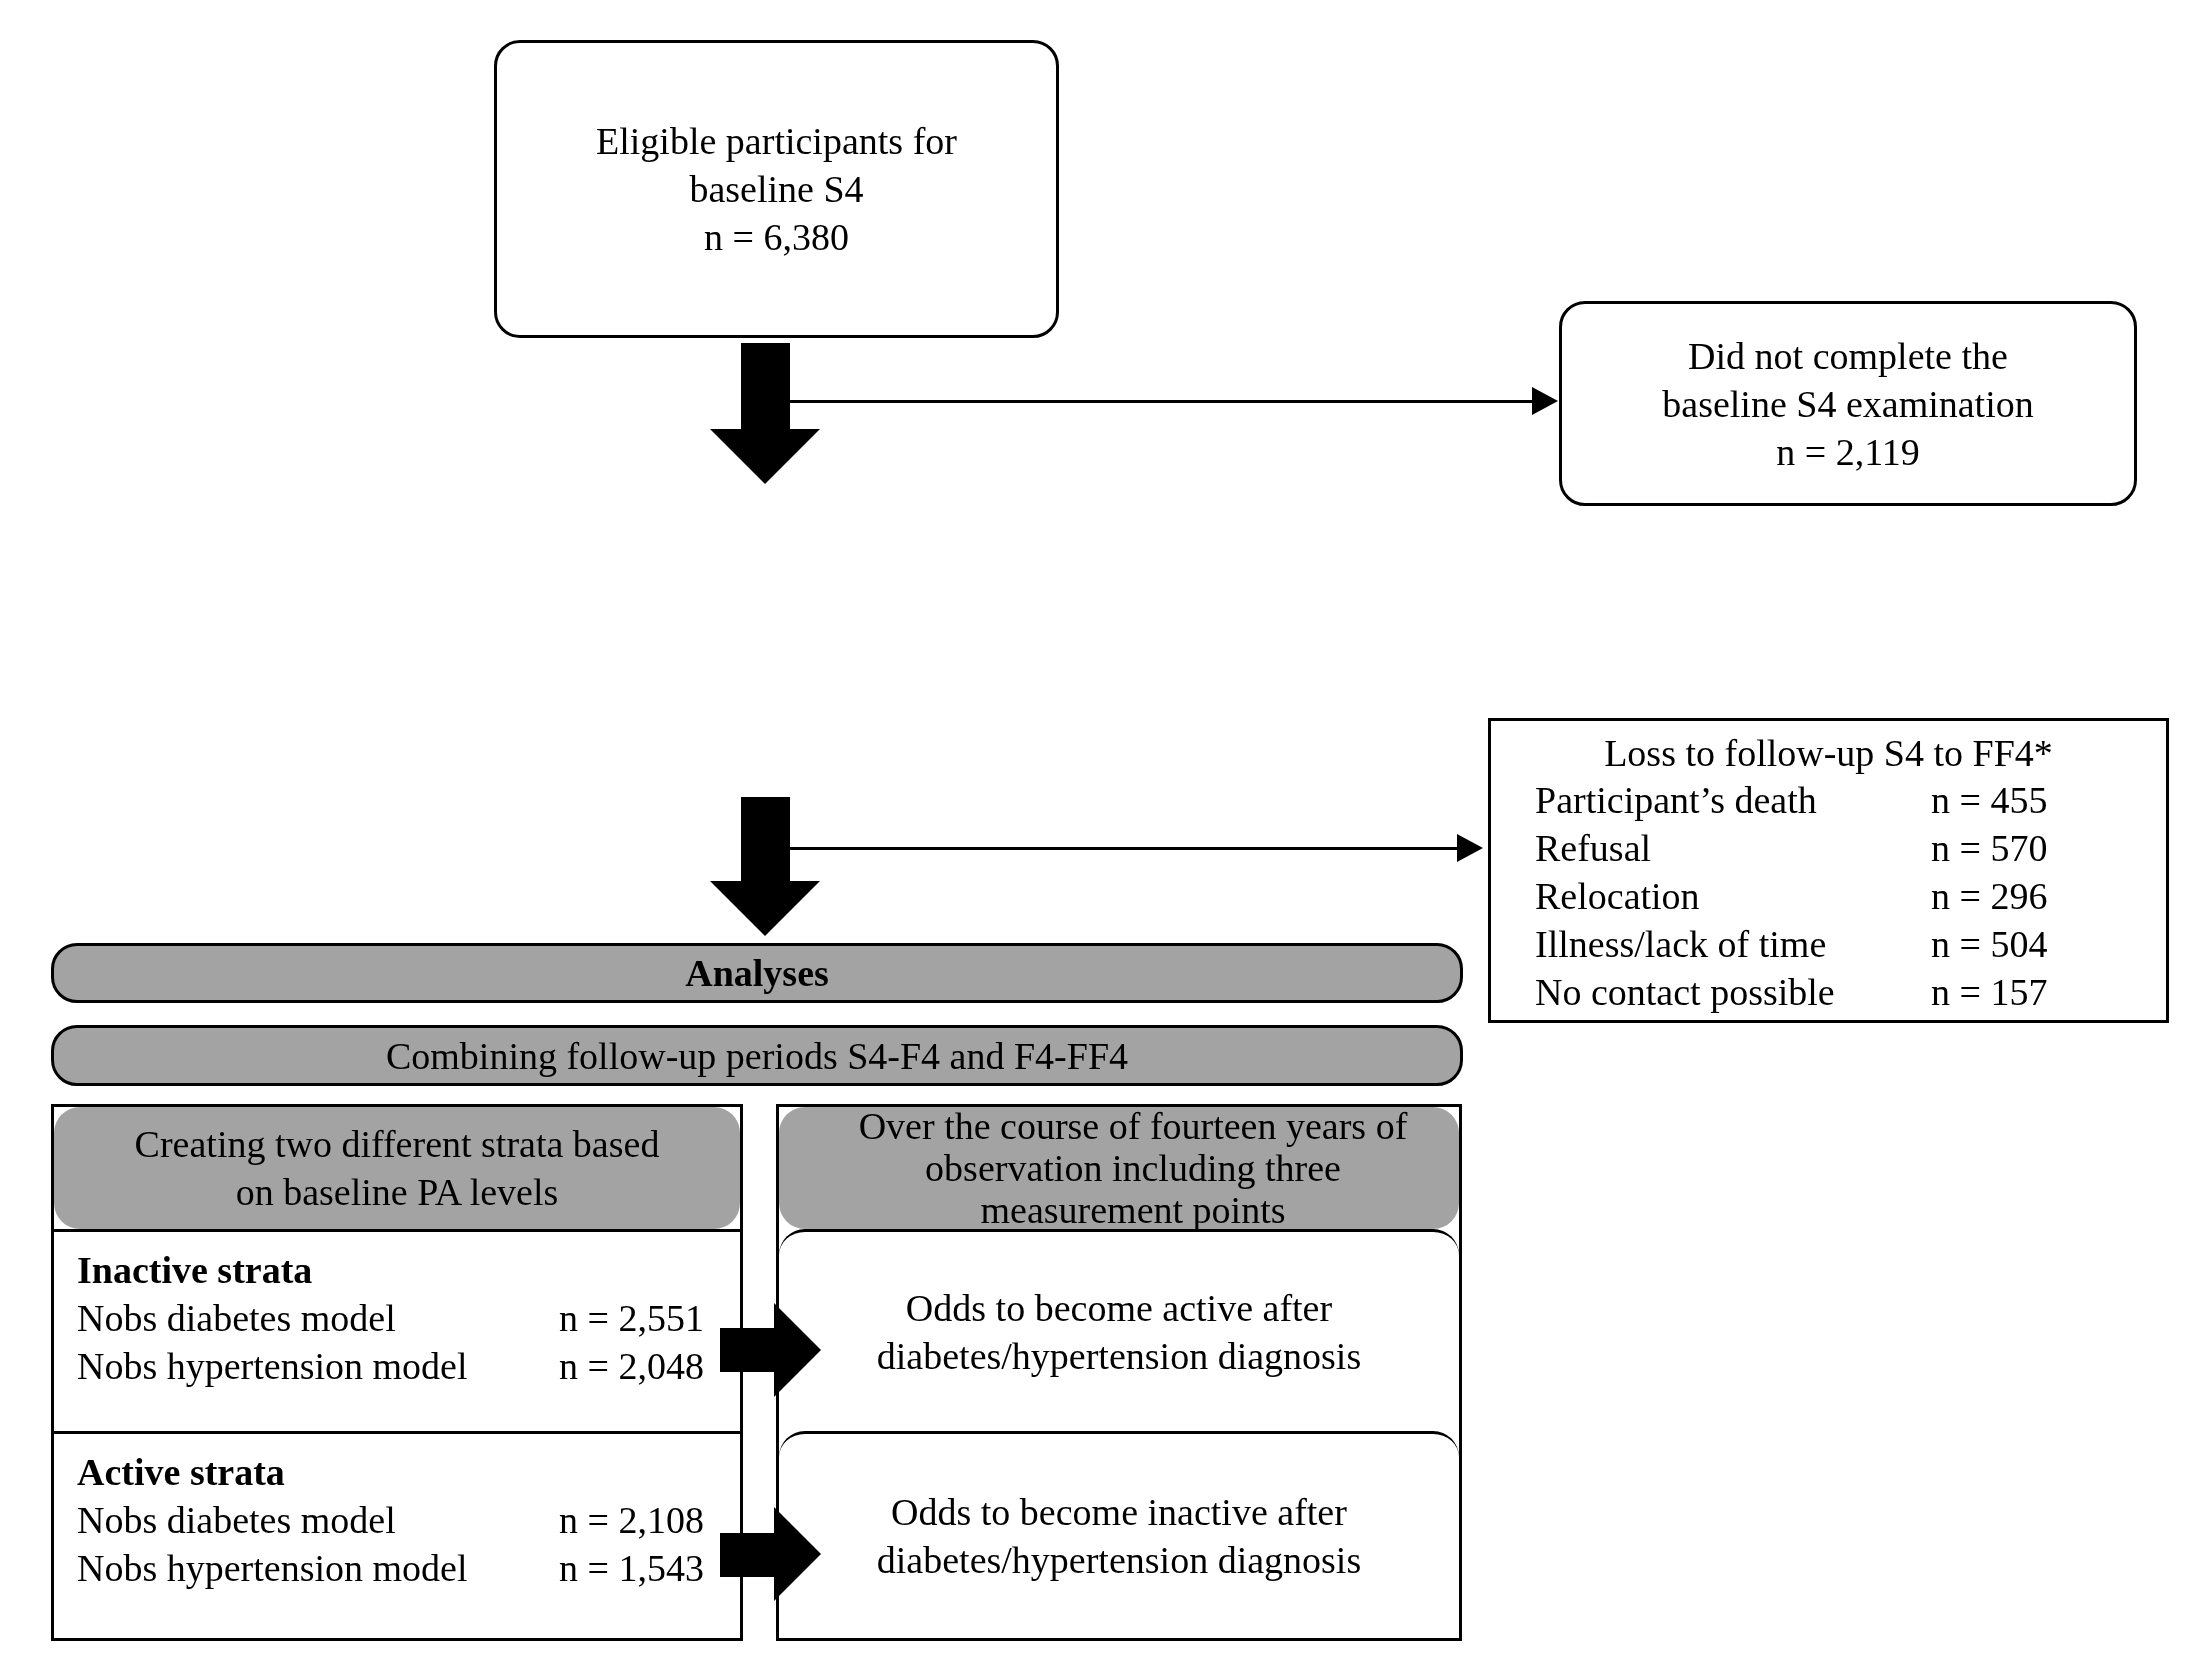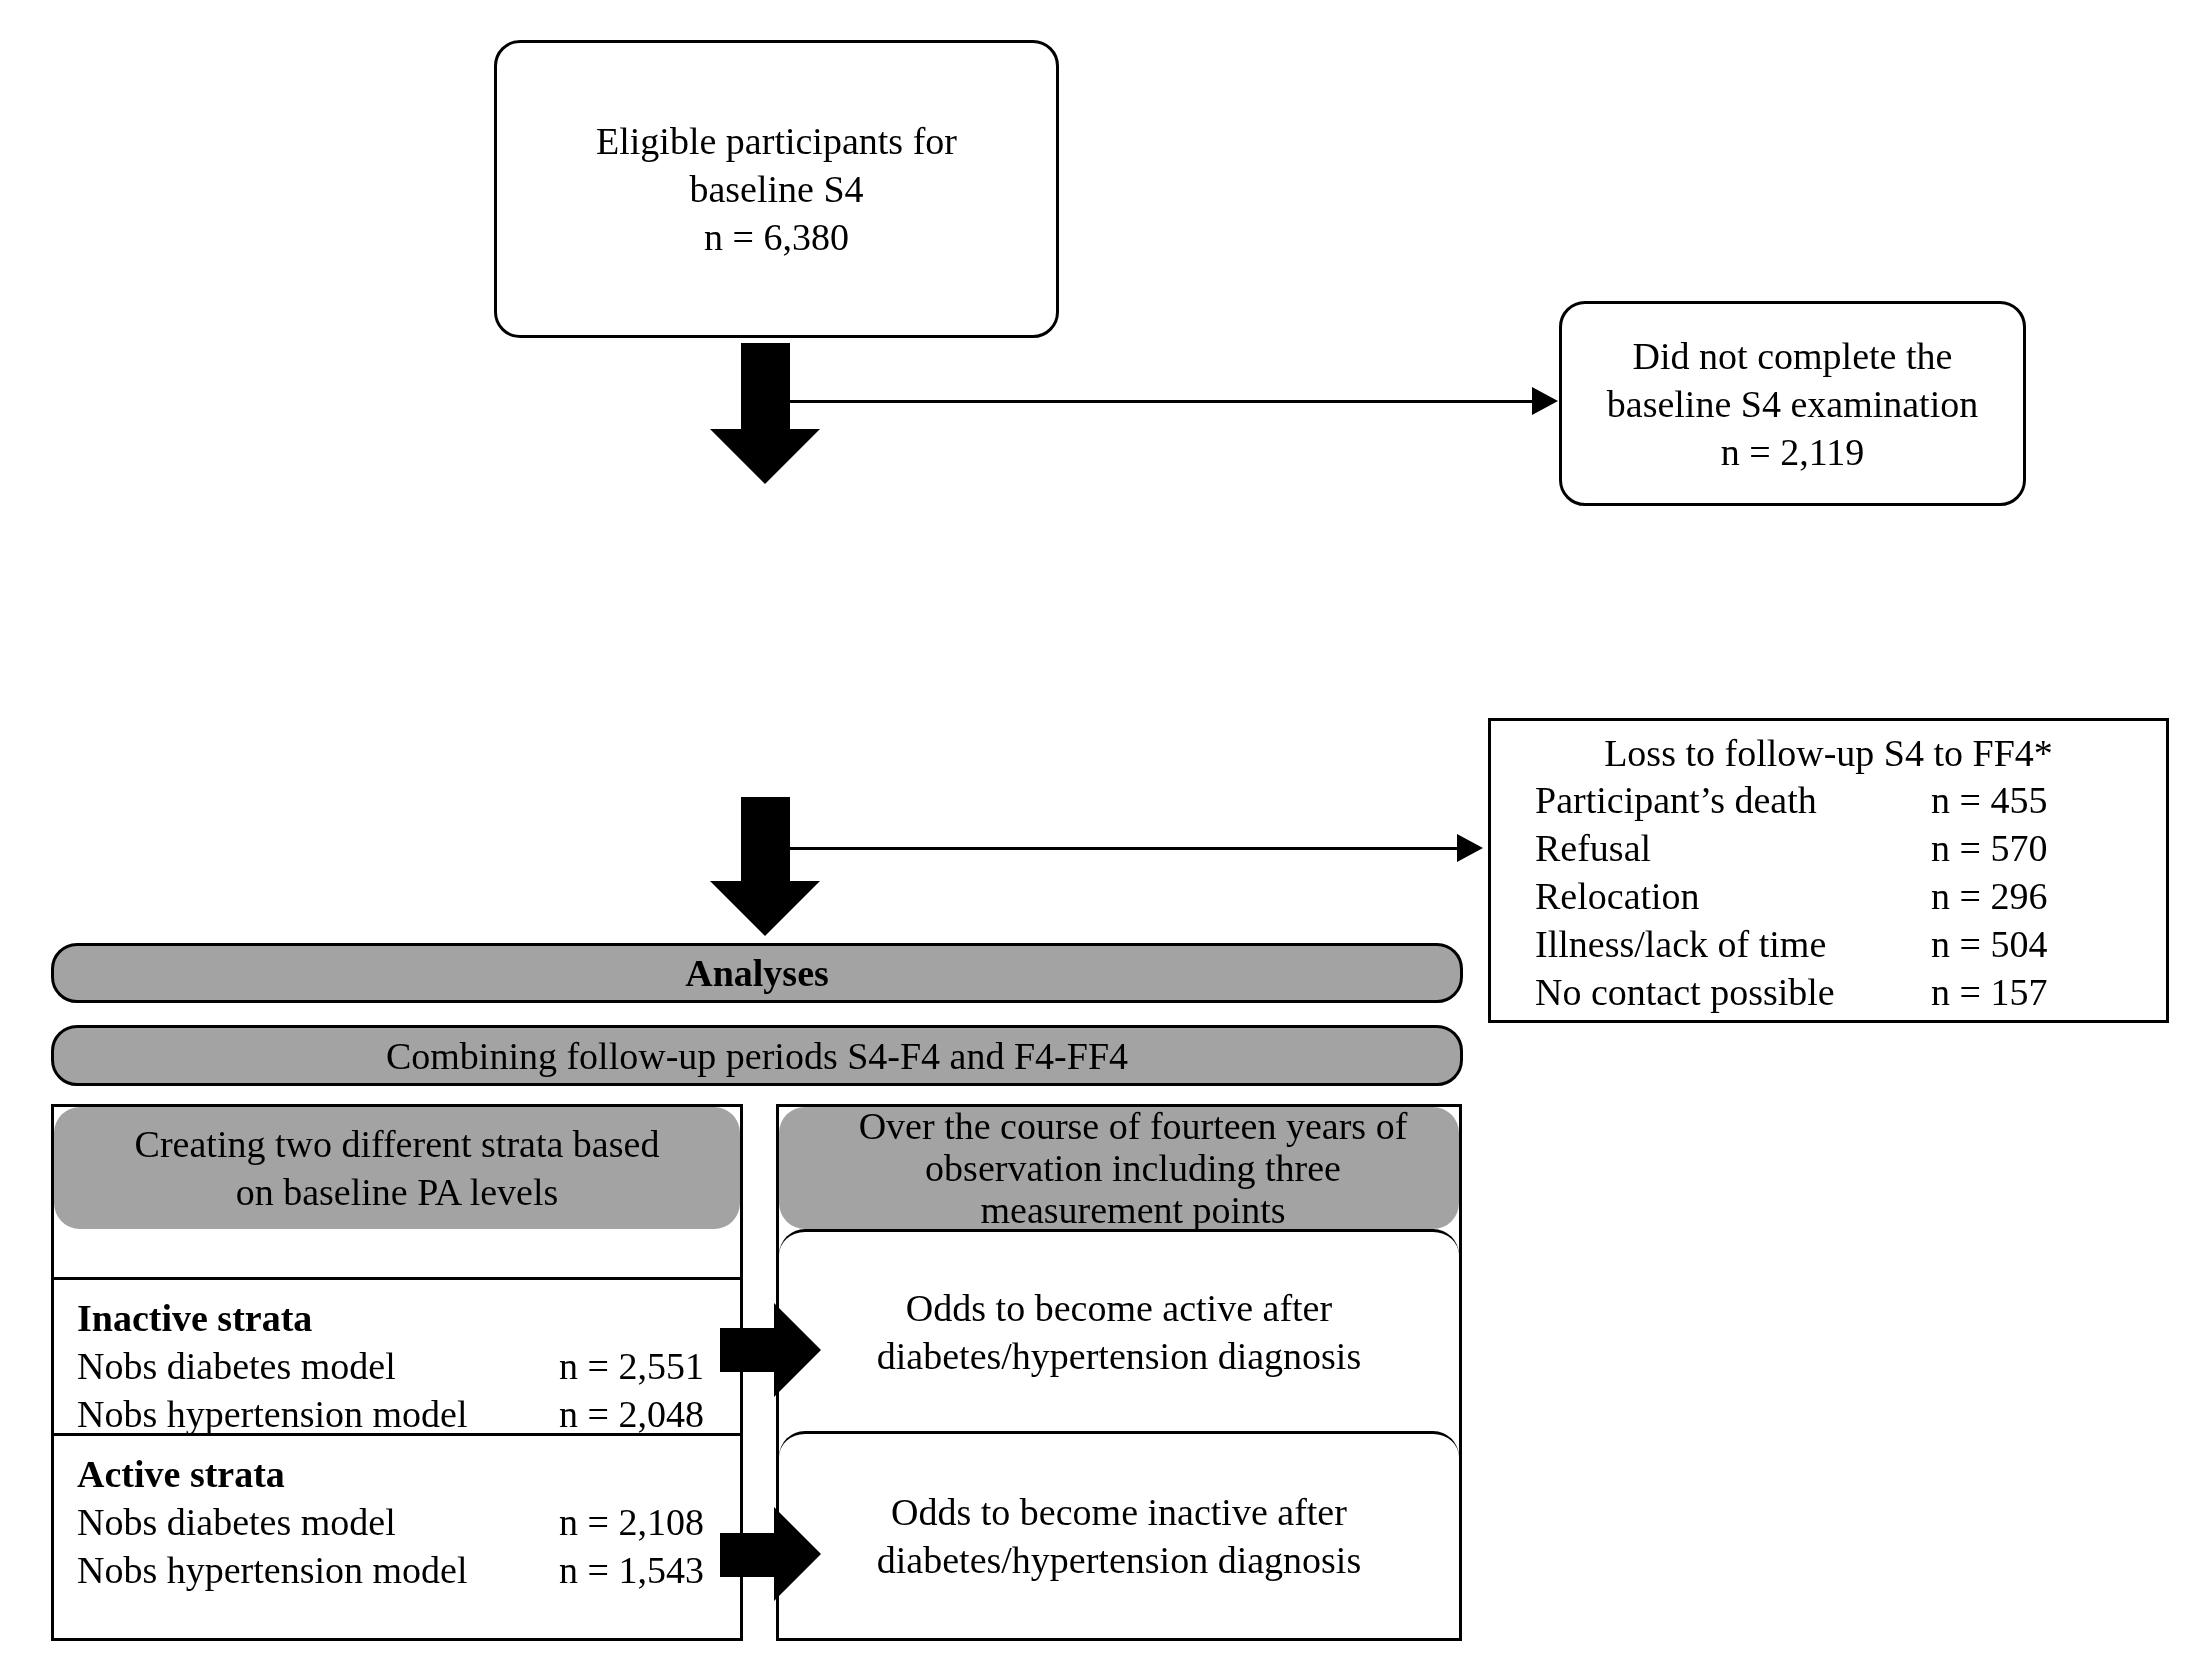--- a/index.html
+++ b/index.html
@@ -77,21 +77,21 @@
     <div>baseline S4</div>
     <div>n = 6,380</div>
   </div>
 
   <div class="shaft-v" style="left:741px; top:343px; width:49px; height:87px;"></div>
   <div class="head-down" style="left:710px; top:429px;"></div>
 
   <div class="hline" style="left:790px; top:400px; width:744px;"></div>
   <div class="head-right-small" style="left:1532px; top:387px;"></div>
 
-  <div class="box vcenter" style="left:1559px; top:301px; width:467px; height:205px;">
+  <div class="box vcenter" style="left:1559px; top:301px; width:578px; height:205px;">
     <div>Did not complete the</div>
     <div>baseline S4 examination</div>
     <div>n = 2,119</div>
   </div>
 
 
   <div class="shaft-v" style="left:741px; top:797px; width:49px; height:86px;"></div>
   <div class="head-down" style="left:710px; top:881px;"></div>
 
   <div class="hline" style="left:790px; top:847px; width:667px;"></div>
@@ -127,21 +127,21 @@
 
   <div class="box gray vcenter" style="left:51px; top:1025px; width:1412px; height:61px;">
     <div>Combining follow-up periods S4-F4 and F4-FF4</div>
   </div>
 
   <div class="col" style="left:51px; top:1104px; width:692px; height:537px;">
     <div class="col-section gray vcenter" style="height:122px;">
       <div>Creating two different strata based</div>
       <div>on baseline PA levels</div>
     </div>
-    <div class="col-section divided strata-body" style="height:156px;margin-top:48px;">
+    <div class="col-section divided strata-body" style="height:202px;">
       <div class="nrow bold">Inactive strata</div>
       <div class="nrow">
         <span class="nlabel">Nobs diabetes model</span><span>n = 2,551</span>
       </div>
       <div class="nrow">
         <span class="nlabel">Nobs hypertension model</span><span>n = 2,048</span>
       </div>
     </div>
     <div class="col-section divided strata-body" style="height:207px;">
       <div class="nrow bold">Active strata</div>

